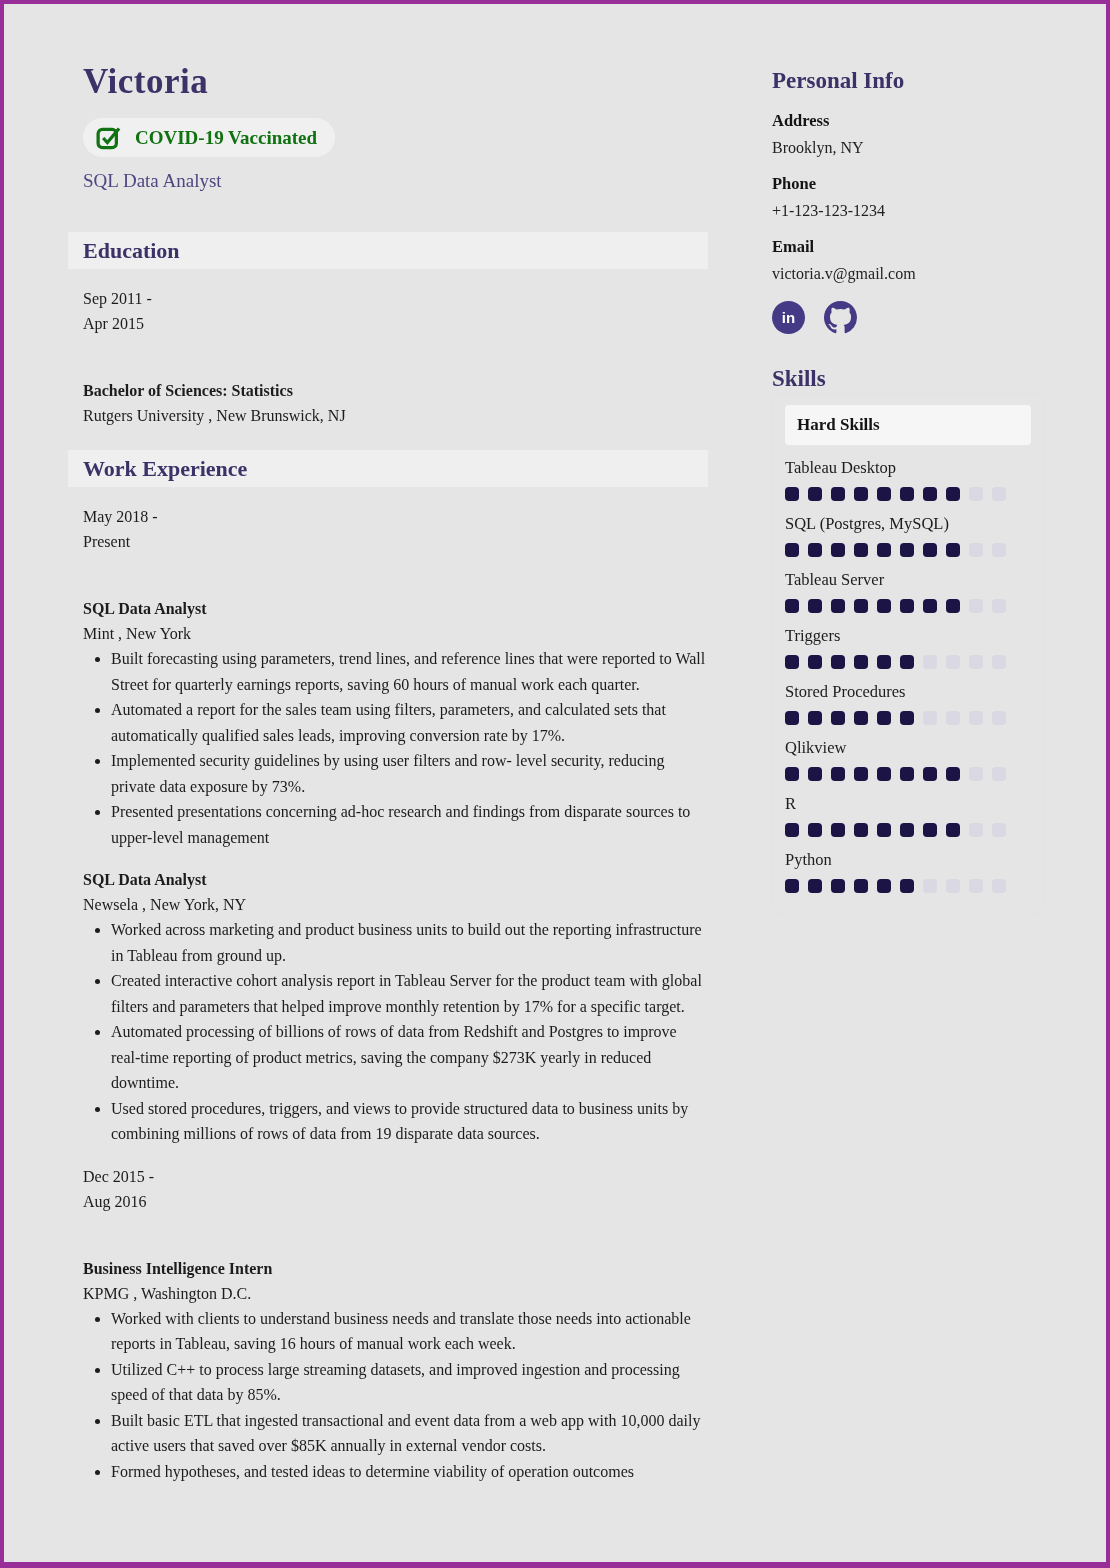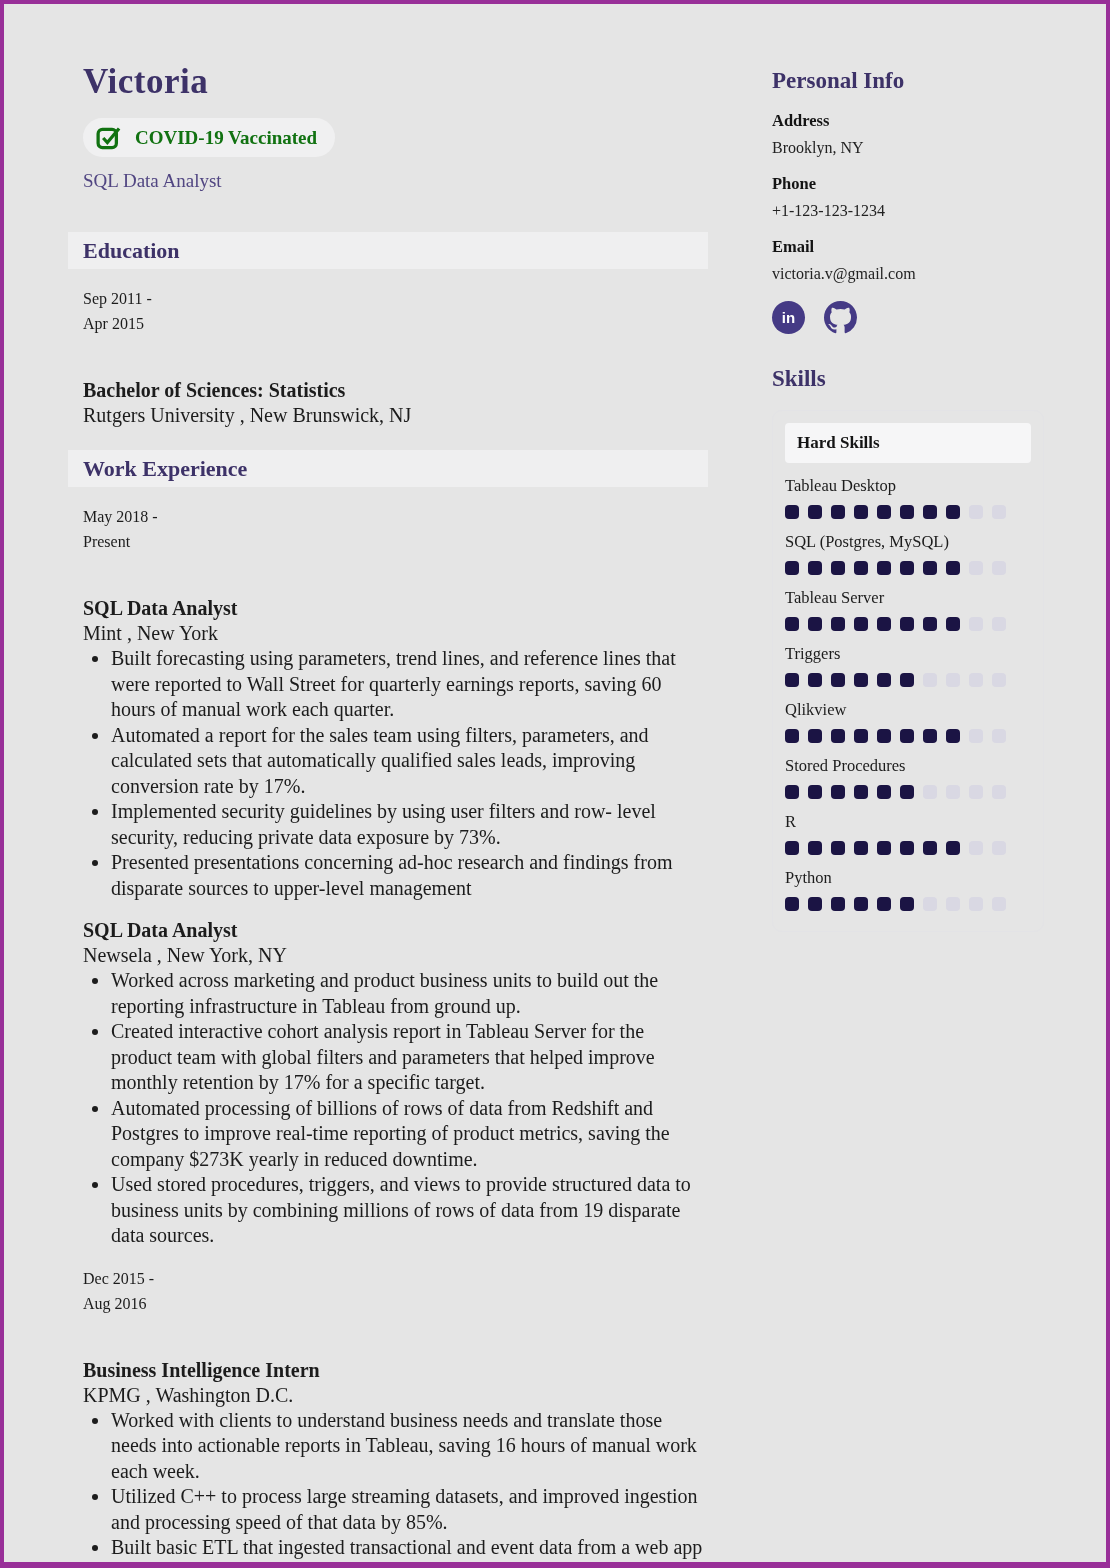--- a/index.html
+++ b/index.html
@@ -38,42 +38,41 @@
   }
   .section-bar {
     background: #efeff0; height: 37px; display: flex; align-items: center;
     padding-left: 15px; margin-top: 40px;
   }
   .section-bar span { font-size: 22px; font-weight: bold; color: #3d3268; }
   .section-bar.work { margin-top: 22px; }
 
   .entry { display: flex; padding-left: 15px; margin-top: 17px; flex-direction: column; }
   .entry .dates { width: 92px; flex: 0 0 92px; font-size: 16px; line-height: 25px; color: #1c1c1c; }
-  .entry .details { flex: 1; font-size: 20px; line-height: 25px; }
+  .entry .details { flex: 1; font-size: 16px; line-height: 25px; }
   .entry .details .role { font-weight: bold; }
   .entry .details ul { padding-left: 28px; margin: 0; }
   .entry .details li { line-height: 25.5px; }
   .job { margin-bottom: 16px; }
 
   
   .r-heading { font-size: 23px; font-weight: bold; color: #3d3268; padding-top: 6px; }
   .pi-label { font-size: 16.5px; font-weight: bold; color: #141414; margin-top: 17px; }
   .pi-value { font-size: 16px; color: #222; margin-top: 8px; }
   .social { display: flex; gap: 19px; margin-top: 18px; }
   .social a { display: block; width: 33px; height: 33px; text-decoration: none; }
   .li-circle {
     width: 33px; height: 33px; border-radius: 50%; background: #453a85;
     display: flex; align-items: center; justify-content: center;
     color: #fff; font-family: "Liberation Sans", sans-serif;
     font-weight: bold; font-size: 15px; line-height: 1;
   }
   .gh-svg { width: 33px; height: 33px; display: block; }
   .skills-heading { margin-top: 26px; }
   .skills-card {
-    margin-top: 18px;
     border: 1.5px solid #e3e3e6; border-radius: 10px;
     padding: 12px 12px 20px 12px;
   }
   .card-title {
     background: #f6f6f7; border-radius: 4px;
     font-size: 17px; font-weight: bold; color: #141414;
     padding: 10px 12px;
   }
   .skill { margin-top: 13px; }
   .skill-name { font-size: 16.5px; color: #1c1c1c; }
@@ -255,52 +254,52 @@
                 <div class="sq filled"></div>
                 <div class="sq filled"></div>
                 <div class="sq"></div>
                 <div class="sq"></div>
                 <div class="sq"></div>
                 <div class="sq"></div>
               </div>
   </div>
 
   <div class="skill">
+    <div class="skill-name">Stored Procedures</div>
+    <div class="squares">
+                <div class="sq filled"></div>
+                <div class="sq filled"></div>
+                <div class="sq filled"></div>
+                <div class="sq filled"></div>
+                <div class="sq filled"></div>
+                <div class="sq filled"></div>
+                <div class="sq"></div>
+                <div class="sq"></div>
+                <div class="sq"></div>
+                <div class="sq"></div>
+              </div>
+  </div>
+
+  <div class="skill">
     <div class="skill-name">Qlikview</div>
     <div class="squares">
                 <div class="sq filled"></div>
                 <div class="sq filled"></div>
                 <div class="sq filled"></div>
                 <div class="sq filled"></div>
                 <div class="sq filled"></div>
                 <div class="sq filled"></div>
                 <div class="sq filled"></div>
                 <div class="sq filled"></div>
                 <div class="sq"></div>
                 <div class="sq"></div>
               </div>
   </div>
 
   <div class="skill">
-    <div class="skill-name">Stored Procedures</div>
-    <div class="squares">
-                <div class="sq filled"></div>
-                <div class="sq filled"></div>
-                <div class="sq filled"></div>
-                <div class="sq filled"></div>
-                <div class="sq filled"></div>
-                <div class="sq filled"></div>
-                <div class="sq"></div>
-                <div class="sq"></div>
-                <div class="sq"></div>
-                <div class="sq"></div>
-              </div>
-  </div>
-
-  <div class="skill">
     <div class="skill-name">R</div>
     <div class="squares">
                 <div class="sq filled"></div>
                 <div class="sq filled"></div>
                 <div class="sq filled"></div>
                 <div class="sq filled"></div>
                 <div class="sq filled"></div>
                 <div class="sq filled"></div>
                 <div class="sq filled"></div>
                 <div class="sq filled"></div>

